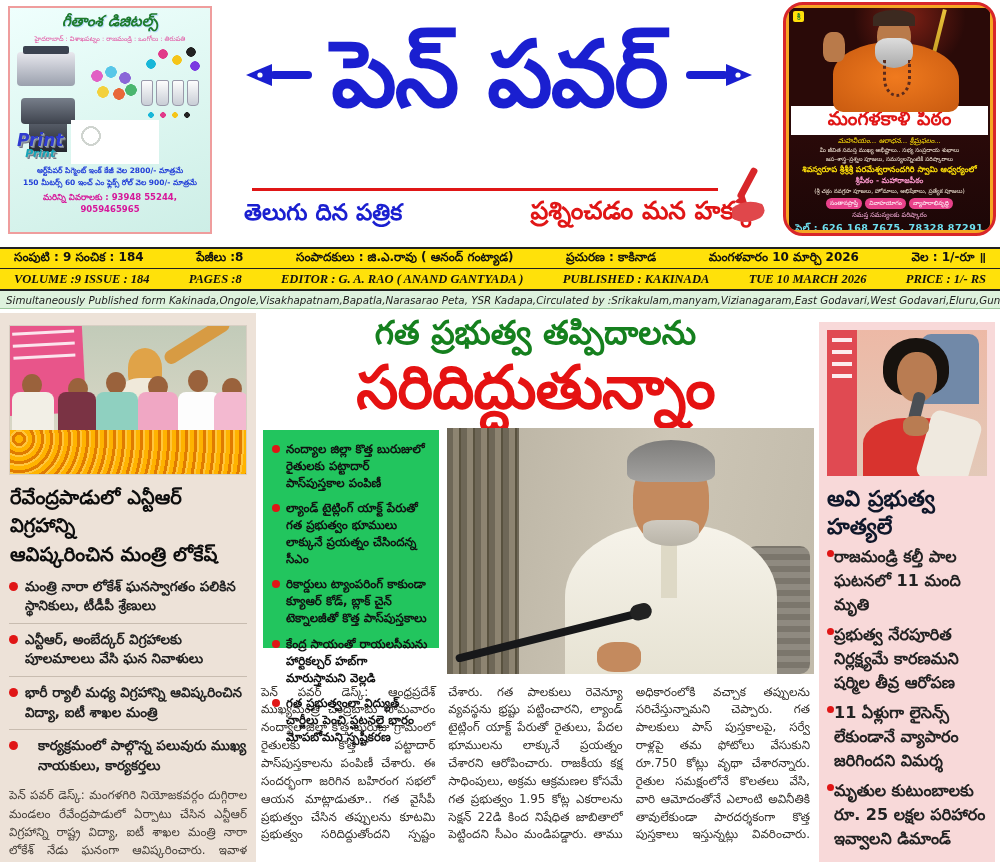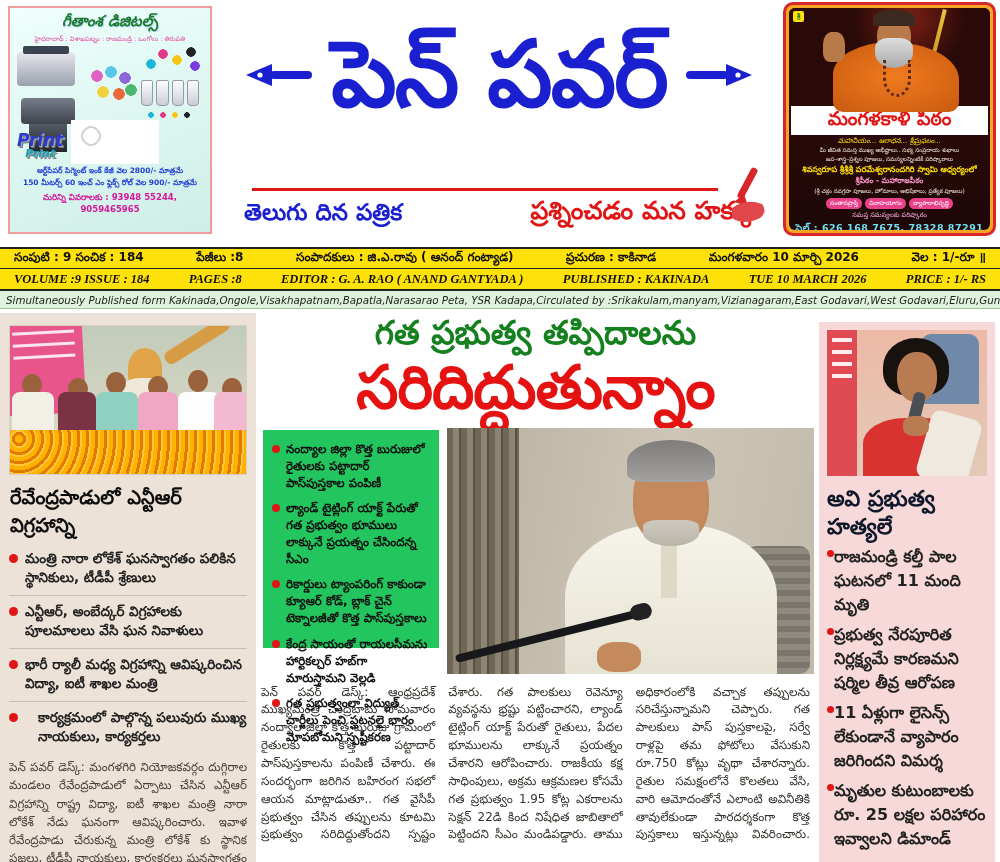--- a/index.html
+++ b/index.html
@@ -52,21 +52,21 @@
   .nib{flex:none;}
   .mast-title{font-size:92px;line-height:1.55;font-weight:900;color:#1a1fd0;letter-spacing:-2px;
       text-shadow:0 0 1px #fff;white-space:nowrap;}
   .mast-rule{position:absolute;left:38px;right:66px;top:184px;height:3px;background:#e01616;}
   .tagline-row{position:absolute;left:30px;right:30px;top:192px;display:flex;justify-content:space-between;align-items:flex-end;}
   .tag-left{color:#1a1fd0;font-weight:bold;font-size:23px;}
   .tag-right{color:#e01616;font-weight:bold;font-size:25px;}
   .hand-icon{position:absolute;right:14px;top:160px;}
   
   .right-ad{position:absolute;left:783px;top:2px;width:213px;height:234px;box-sizing:border-box;
-      border:3px solid #d8262a;border-radius:10px;background:#f5a623;padding:3px;overflow:hidden;}
+      border:3px solid #d8262a;border-radius:20px;background:#f5a623;padding:3px;overflow:hidden;}
   .ra-inner{position:relative;width:100%;height:100%;background:linear-gradient(#3a0d0c,#1d0707);border-radius:6px;overflow:hidden;text-align:center;}
   .ra-badge{position:absolute;left:4px;top:3px;background:#ffe10a;color:#1d7a2c;font-size:6px;font-weight:bold;
       padding:1px 4px;border-radius:2px;z-index:3;}
   .sadhu{position:relative;height:98px;background:radial-gradient(circle 70px at 60% 10%,#7a1f14,#2a0a08 80%);}
   .sadhu .robe{position:absolute;left:44px;top:34px;width:126px;height:70px;background:radial-gradient(#f07a1e,#c85a10);border-radius:46% 54% 10px 10px;}
   .sadhu .head{position:absolute;left:88px;top:8px;width:34px;height:40px;background:#b97a4a;border-radius:50% 50% 46% 46%;}
   .sadhu .beard{position:absolute;left:86px;top:30px;width:38px;height:30px;background:linear-gradient(#ddd,#aaa);border-radius:40% 40% 60% 60%;}
   .sadhu .hair{position:absolute;left:84px;top:2px;width:42px;height:16px;background:#3c2a20;border-radius:50% 50% 0 0;}
   .sadhu .hand{position:absolute;left:34px;top:24px;width:22px;height:30px;background:#b97a4a;border-radius:40% 40% 30% 30%;}
   .sadhu .mala{position:absolute;left:94px;top:52px;width:22px;height:34px;border:3px dotted #5c2b1c;border-top:none;border-radius:0 0 50% 50%;}
@@ -288,20 +288,21 @@
           <div class="lp-body" style="left:128px;width:40px;background:#f0a7c4;"></div>
         <div class="lp-head" style="left:178px;top:2px;"></div>
           <div class="lp-body" style="left:168px;width:42px;background:#fdfdfd;"></div>
         <div class="lp-head" style="left:212px;top:10px;"></div>
           <div class="lp-body" style="left:204px;width:34px;background:#f3b9d0;"></div>
       </div>
       <div class="lp-garland"></div>
     </div>
     <div class="left-head">
       <span>రేవేంద్రపాడులో ఎన్టీఆర్ విగ్రహాన్ని</span><br>
+      <span>ఆవిష్కరించిన మంత్రి లోకేష్</span>
     </div>
     <div class="lbullets">
         <div class="bullet">
           <span class="dot"></span>
           <span class="btxt">మంత్రి నారా లోకేశ్ ఘనస్వాగతం పలికిన స్థానికులు, టీడీపీ శ్రేణులు</span>
         </div>
         <div class="bullet">
           <span class="dot"></span>
           <span class="btxt">ఎన్టీఆర్, అంబేద్కర్ విగ్రహాలకు పూలమాలలు వేసి ఘన నివాళులు</span>
         </div>

